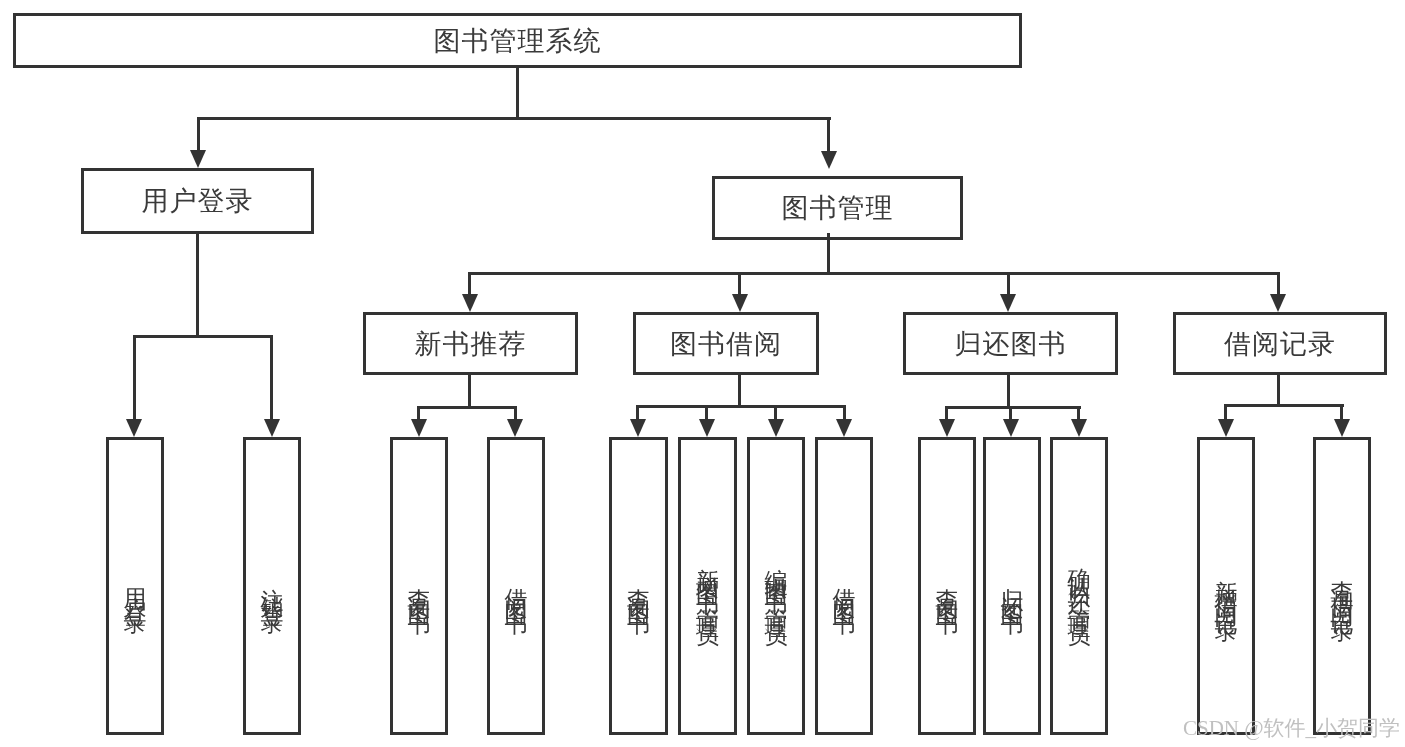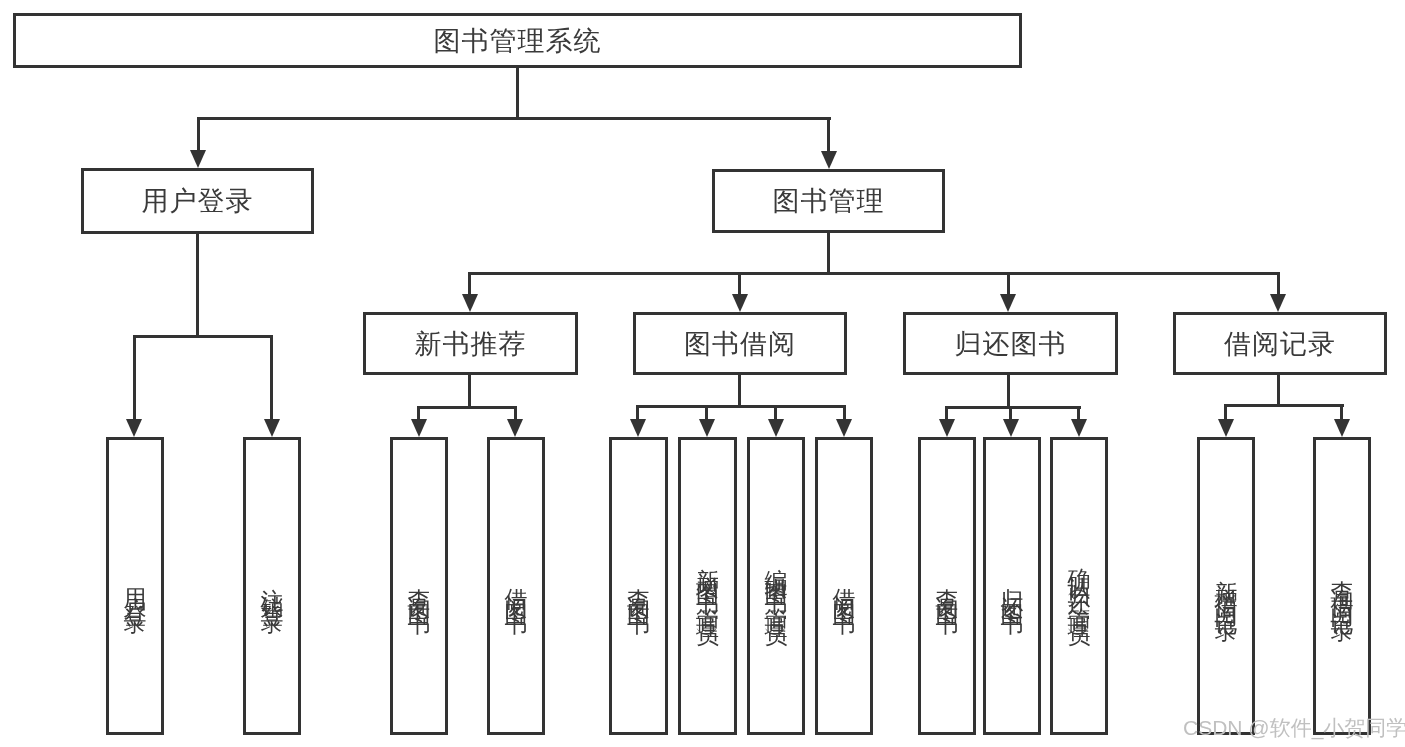--- a/index.html
+++ b/index.html
@@ -2,21 +2,21 @@
 <html><head>
 <meta charset="utf-8">
 <style>
   * { box-sizing: border-box; }
   html, body { margin: 0; padding: 0; background: #ffffff; }
   .canvas {
     position: relative;
     width: 1405px;
     height: 747px;
     background: #ffffff;
-    font-family: Liberation Sans, sans-serif;
+    font-family: Liberation Serif, serif;
     overflow: hidden;
   }
   .box {
     position: absolute;
     border: 3px solid #333333;
     background: #ffffff;
     display: flex;
     align-items: center;
     justify-content: center;
     color: #3a3a3a;
@@ -56,29 +56,29 @@
 <div class="canvas">
 
   <div class="box hbox" style="left:13px; top:13px; width:1009px; height:55px;">
     <span>图书管理系统</span>
   </div>
 
   <div class="box hbox" style="left:81px; top:168px; width:233px; height:66px;">
     <span>用户登录</span>
   </div>
 
-  <div class="box hbox" style="left:712px; top:169px; width:233px; height:64px;">
+  <div class="box hbox" style="left:712px; top:176px; width:251px; height:64px;">
     <span>图书管理</span>
   </div>
 
   <div class="box hbox" style="left:363px; top:312px; width:215px; height:63px;">
     <span>新书推荐</span>
   </div>
 
-  <div class="box hbox" style="left:633px; top:312px; width:214px; height:63px;justify-content:center;">
+  <div class="box hbox" style="left:633px; top:312px; width:186px; height:63px;justify-content:center;">
     <span>图书借阅</span>
   </div>
 
   <div class="box hbox" style="left:903px; top:312px; width:215px; height:63px;">
     <span>归还图书</span>
   </div>
 
   <div class="box hbox" style="left:1173px; top:312px; width:214px; height:63px;">
     <span>借阅记录</span>
   </div>

